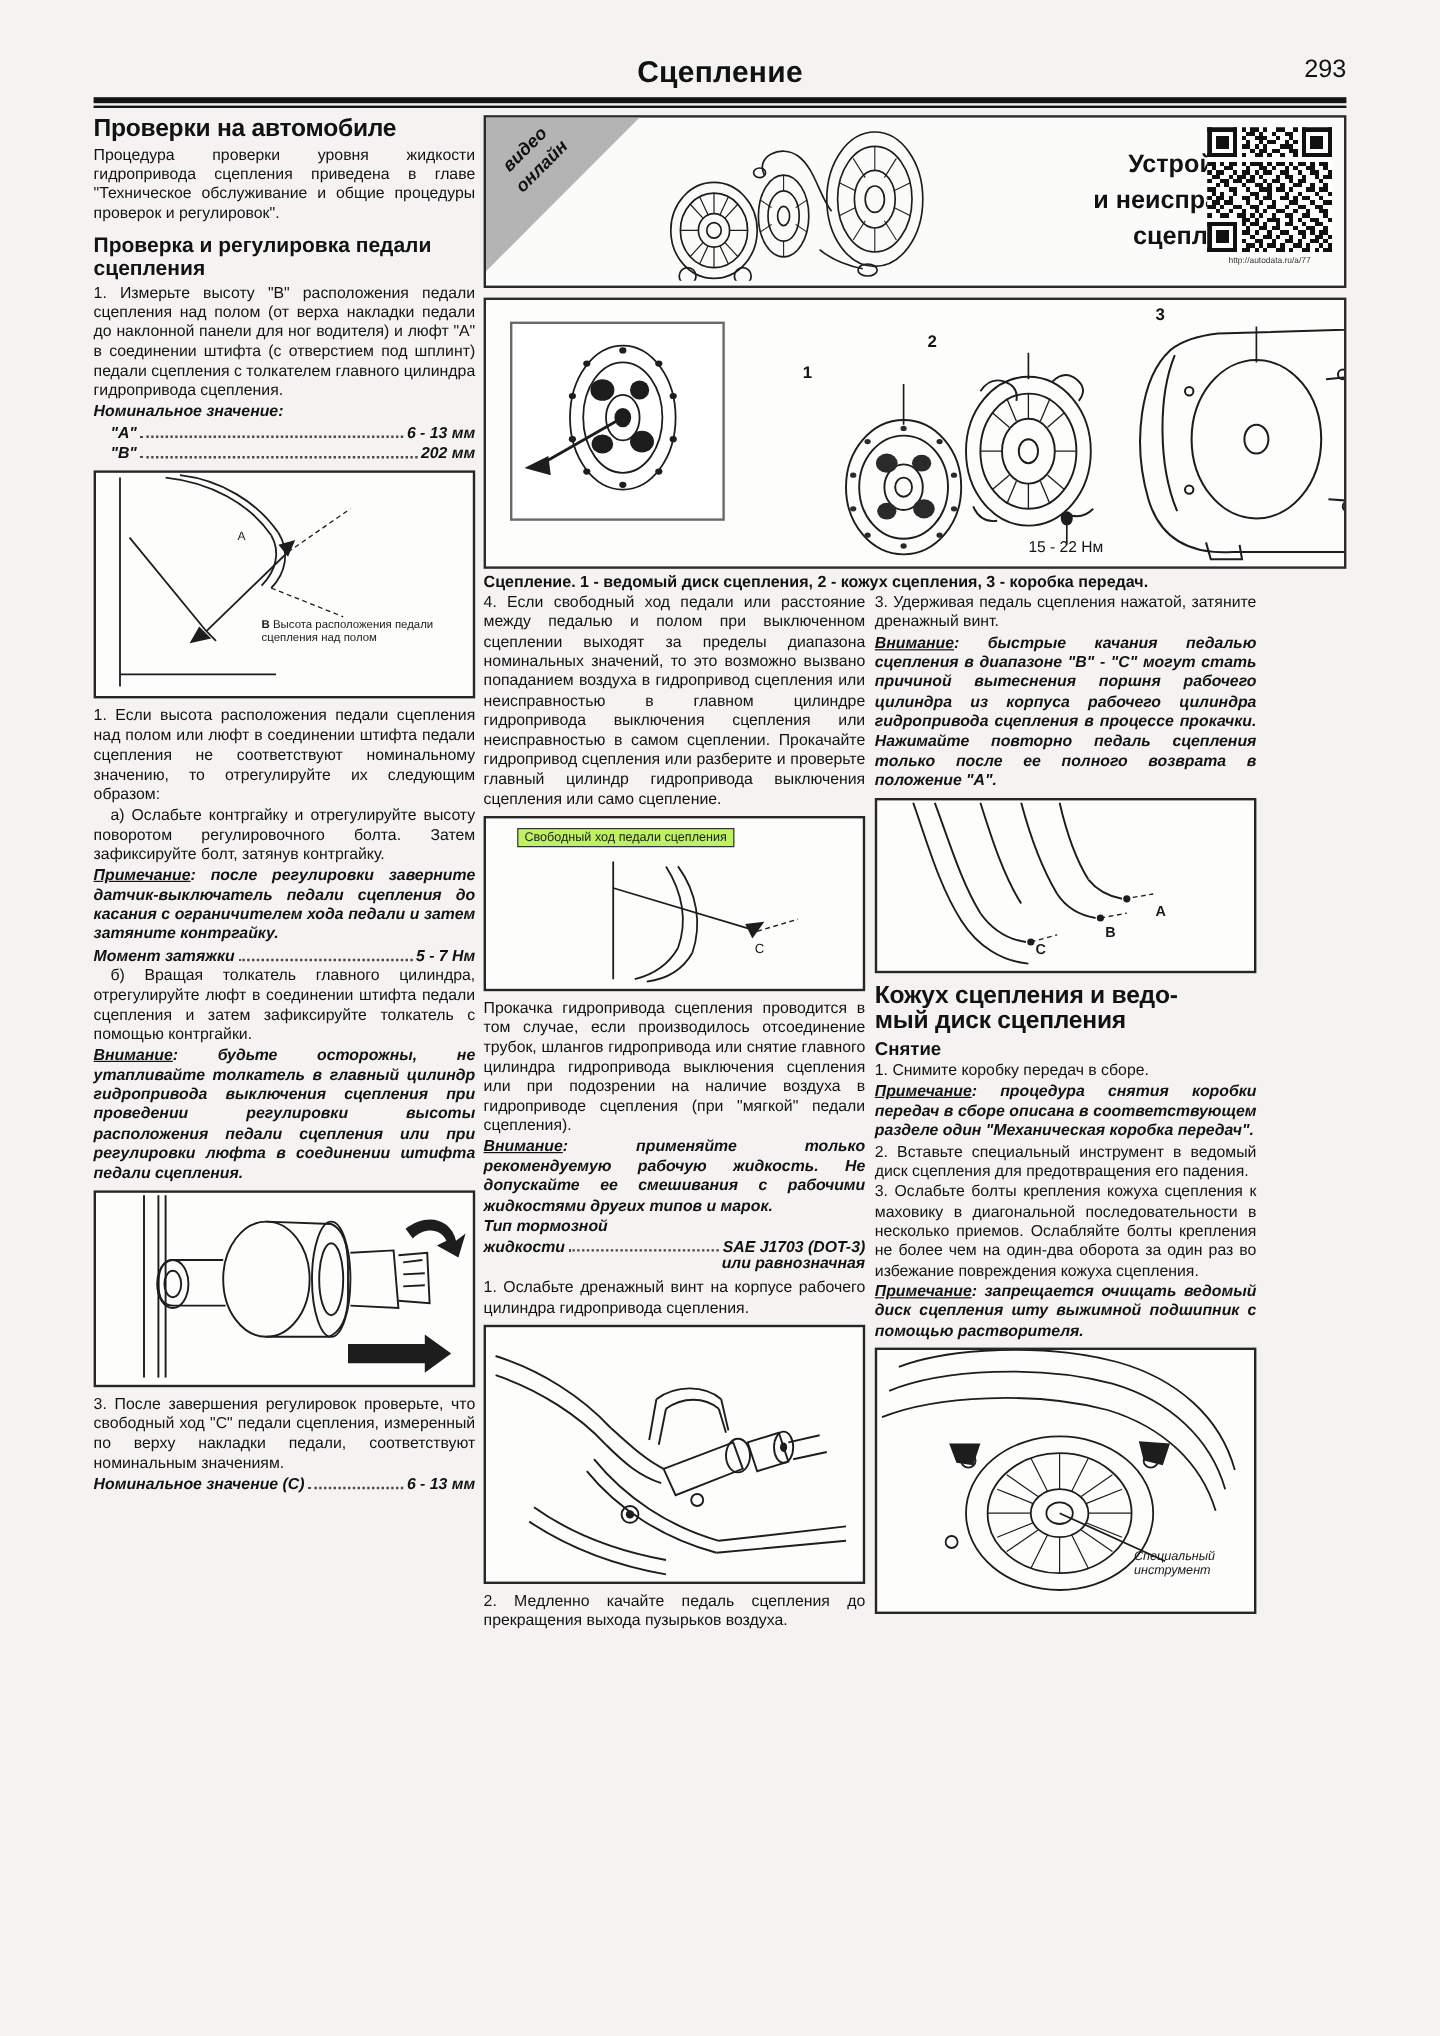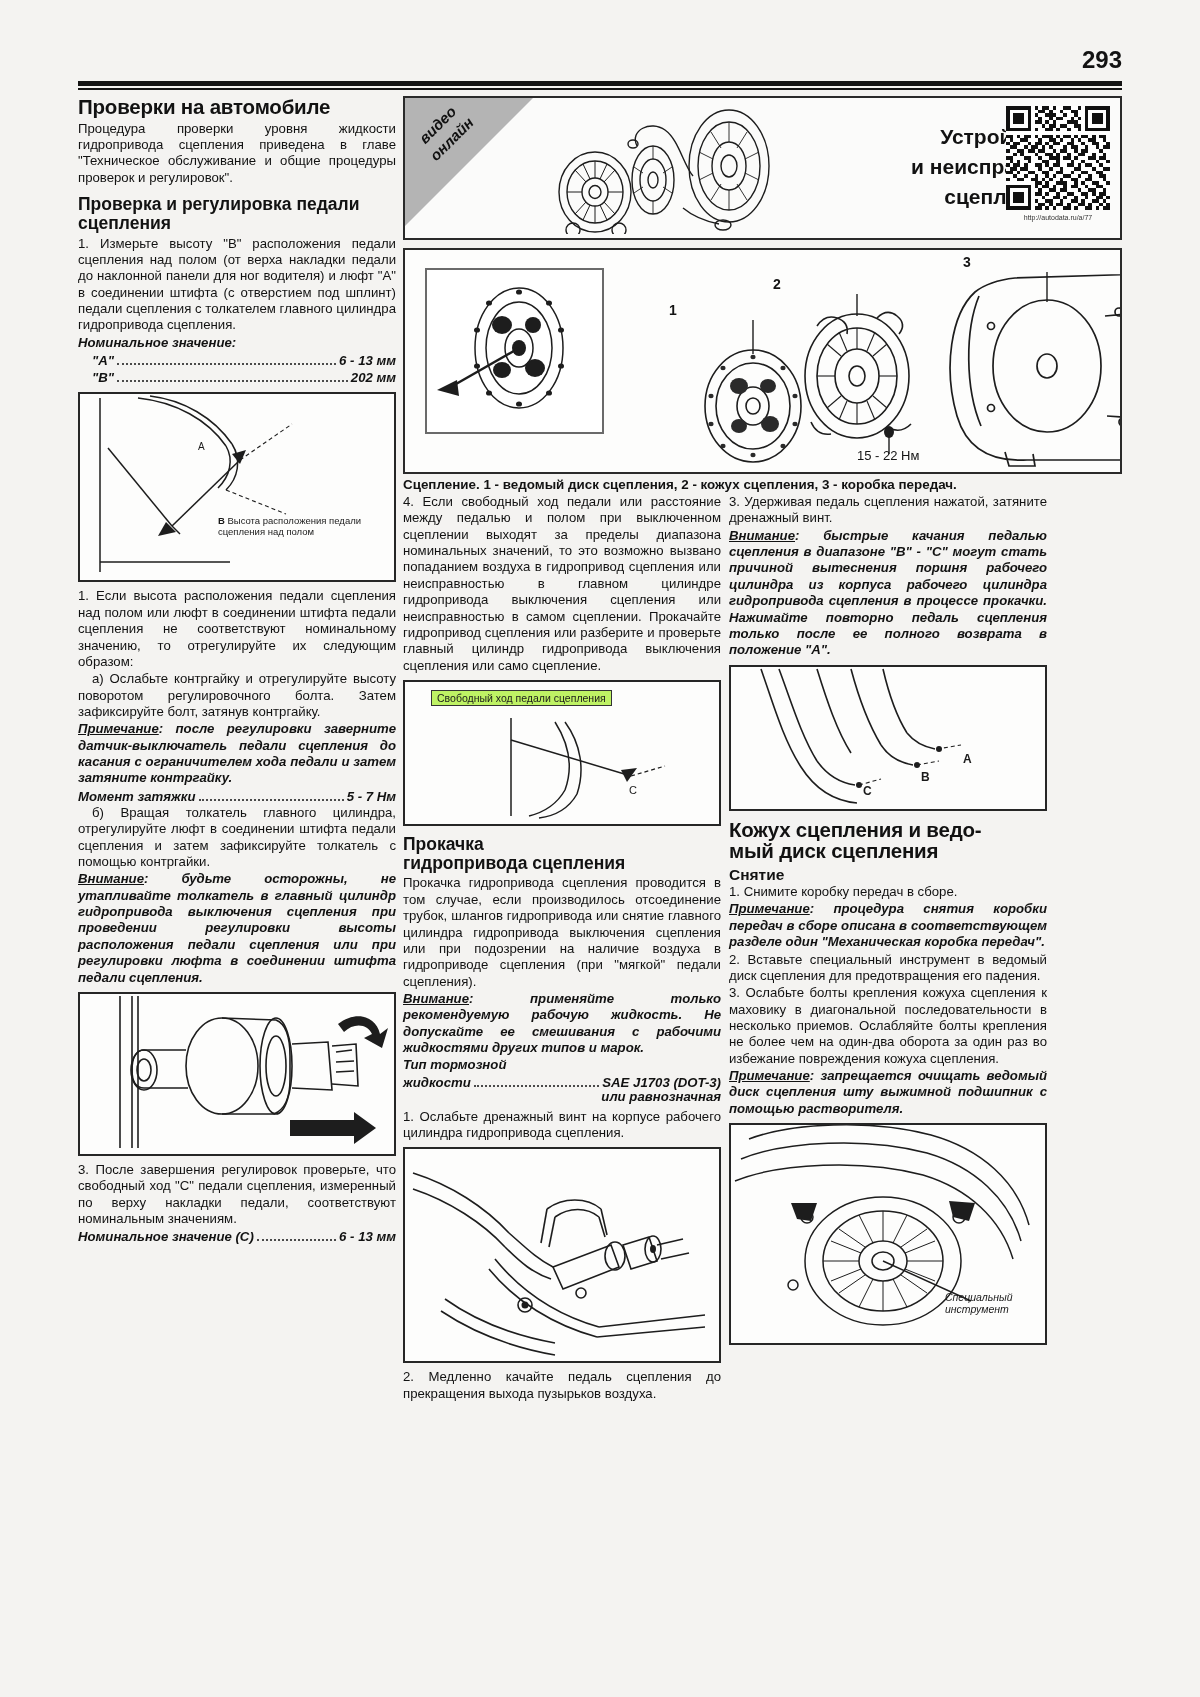--- a/index.html
+++ b/index.html
@@ -36,22 +36,22 @@
     top: 2px;
     text-align: center;
     font-size: 25px;
     font-weight: bold;
     letter-spacing: .2px;
   }
   .hdr-page {
     position: absolute;
     right: 0;
     top: 2px;
-    font-size: 24px;
-    font-weight: bold;
+    font-size: 21px;
+    font-weight: normal;
   }
   .hdr-rule {
     position: absolute;
     left: 0; right: 0;
     top: 37px;
     height: 5px;
     background: #141414;
   }
   .hdr-rule2 {
     position: absolute;
@@ -267,20 +267,21 @@
     width: 719px;
   }
 </style>
 </head>
 <body>
 
 <div class="page">
   <div class="sheet">
 
     <div class="hdr">
+      <div class="hdr-title">Сцепление</div>
       <div class="hdr-page">293</div>
       <div class="hdr-rule"></div>
       <div class="hdr-rule2"></div>
     </div>
 
     <div class="cols">
 
       <div class="topspan">
 
         <div class="banner">
@@ -820,24 +821,20 @@
             <g stroke="#1d1d1d" stroke-width="1.2" stroke-dasharray="4 3" fill="none">
               <path d="M226 94 L 260 84"></path>
             </g>
             <g fill="#1d1d1d">
               <path d="M216 88 L 232 86 L 222 100 Z"></path>
             </g>
             <text x="224" y="112" font-family="Liberation Sans, sans-serif" font-size="11" fill="#1a1a1a">C</text>
           </svg>
         </div>
 
-        <h3 class="sub">
-          <span>Прокачка</span><br>
-          <span>гидропривода сцепления</span>
-        </h3>
 
         <p class="body">Прокачка гидропривода сцепления проводится в том случае, если производилось отсоединение трубок, шлангов гидропривода или снятие главного цилиндра гидропривода выключения сцепления или при подозрении на наличие воздуха в гидроприводе сцепления (при "мягкой" педали сцепления).</p>
         <p class="ital"><span class="lead">Внимание</span><span>: применяйте только рекомендуемую рабочую жидкость. Не допускайте ее смешивания с рабочими жидкостями других типов и марок.</span></p>
 
         <p class="ital" style="margin-bottom:0;">Тип тормозной</p>
         <div class="dotline">
           <span class="lbl">жидкости</span>
           <span class="fill"></span>
           <span class="val">SAE J1703 (DOT-3)</span>
         </div>

